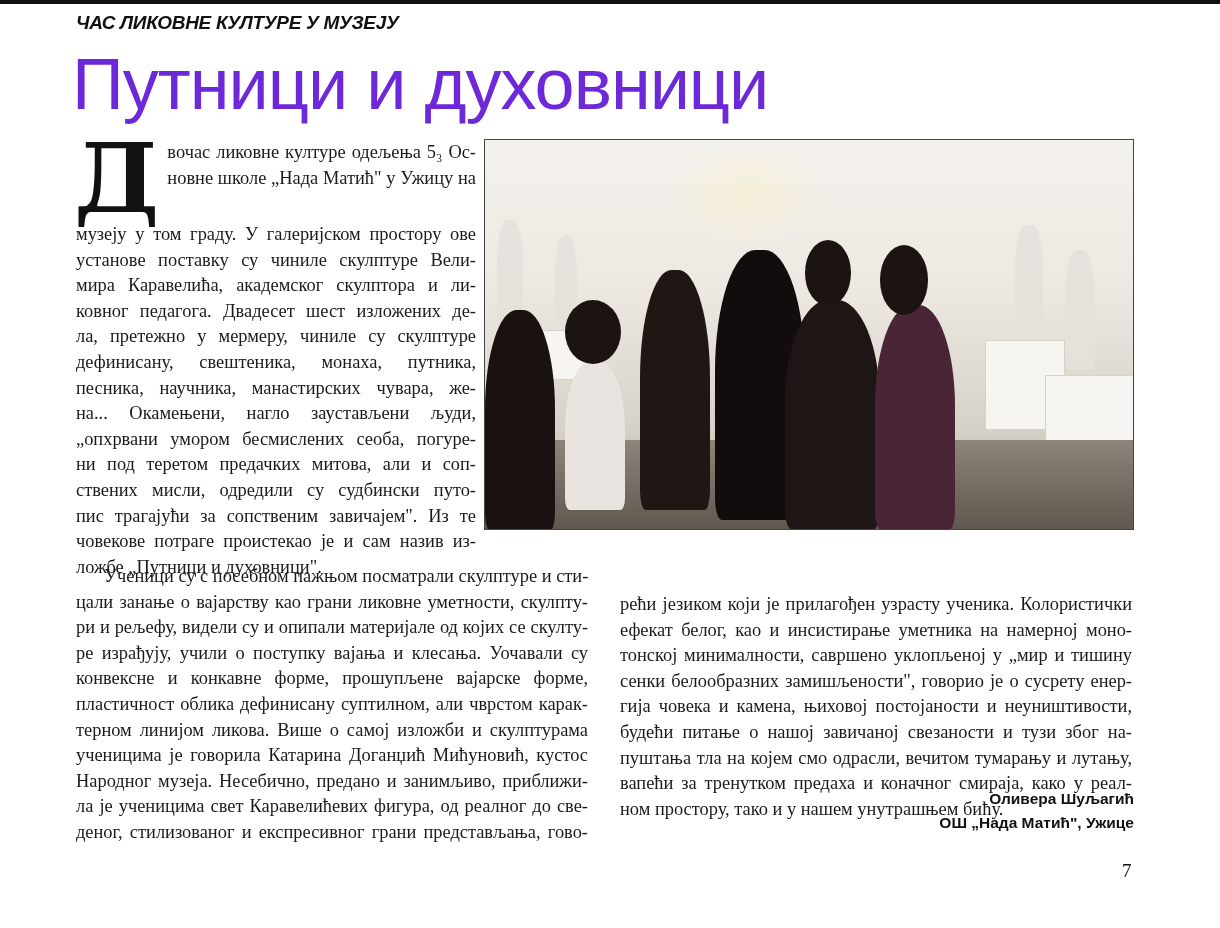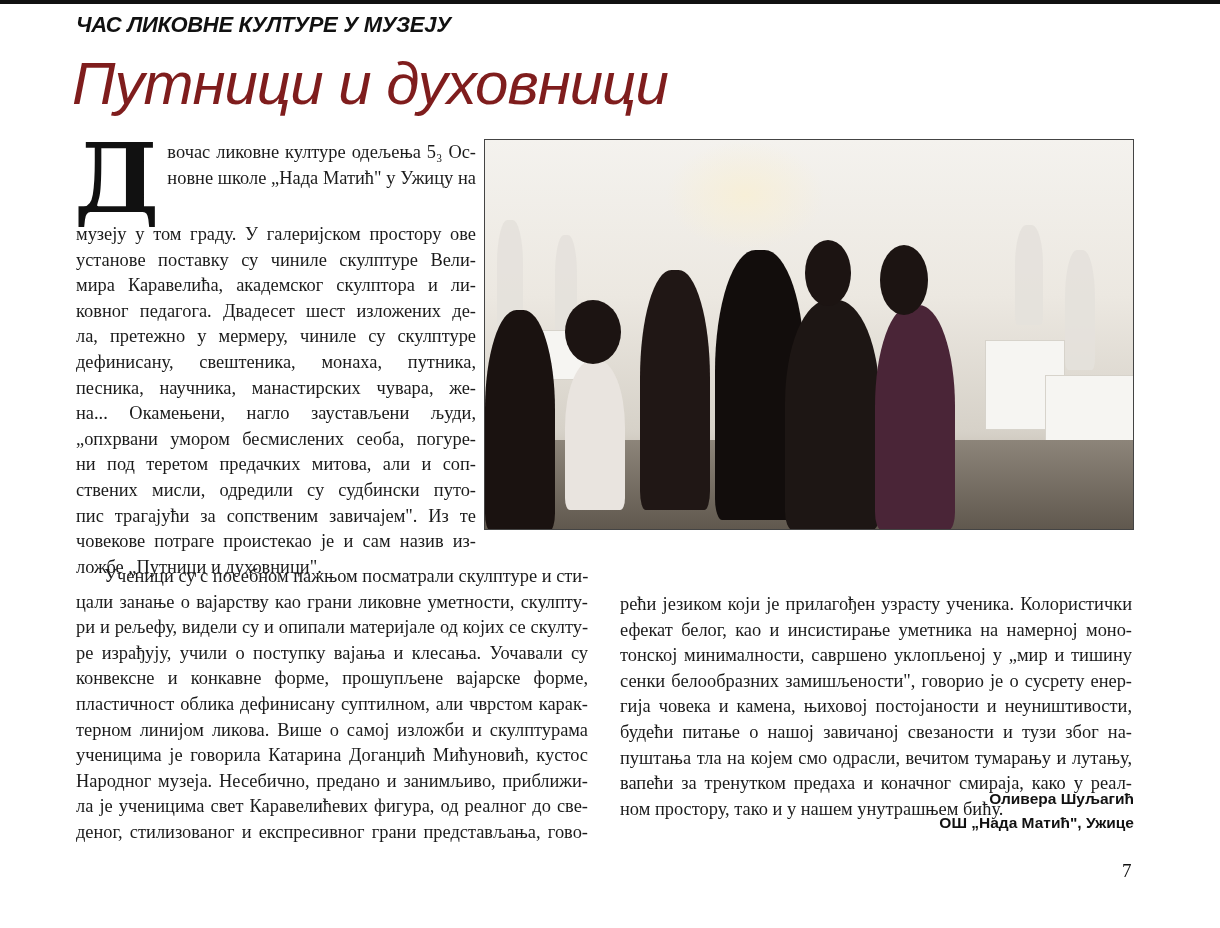--- a/index.html
+++ b/index.html
@@ -4,26 +4,26 @@
   <style>
     * { box-sizing: border-box; margin: 0; padding: 0; }
     html, body { width: 1220px; height: 928px; background: #ffffff; overflow: hidden; }
     body { position: relative; font-family: "DejaVu Serif", serif; color: #1a1a1a; }
 
     .top-rule { position: absolute; left: 0; top: 0; width: 1220px; height: 4px; background: #111; }
 
     .kicker {
       position: absolute; left: 76px; top: 12px;
       font-family: "Liberation Sans", sans-serif; font-weight: bold; font-style: italic;
-      font-size: 22px; letter-spacing: -0.3px; color: #111;
+      font-size: 19px; letter-spacing: -0.3px; color: #111;
     }
     .headline {
       position: absolute; left: 72px; top: 44px;
       font-family: "Liberation Sans", sans-serif; font-weight: normal;
-      font-size: 60px; line-height: 80px; letter-spacing: -1px; color: #7f1d1d; font-style: italic;
+      font-size: 72px; line-height: 80px; letter-spacing: -1px; color: #6d28d9;
     }
 
     .col {
       position: absolute; font-family: "Liberation Serif", serif;
       font-size: 18.4px; line-height: 25.6px; color: #1b1b1b;
       text-align: justify;
     }
     .col .line { display: block; white-space: nowrap; text-align-last: justify; text-align: justify; }
     .col .line.last { text-align-last: left; }
 

